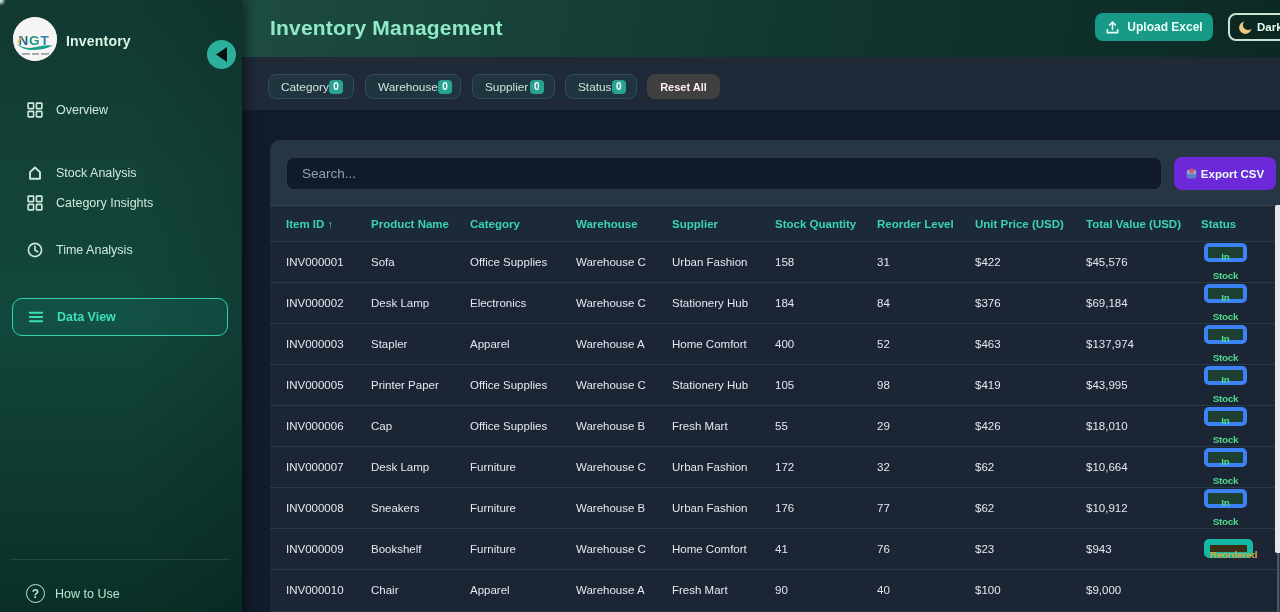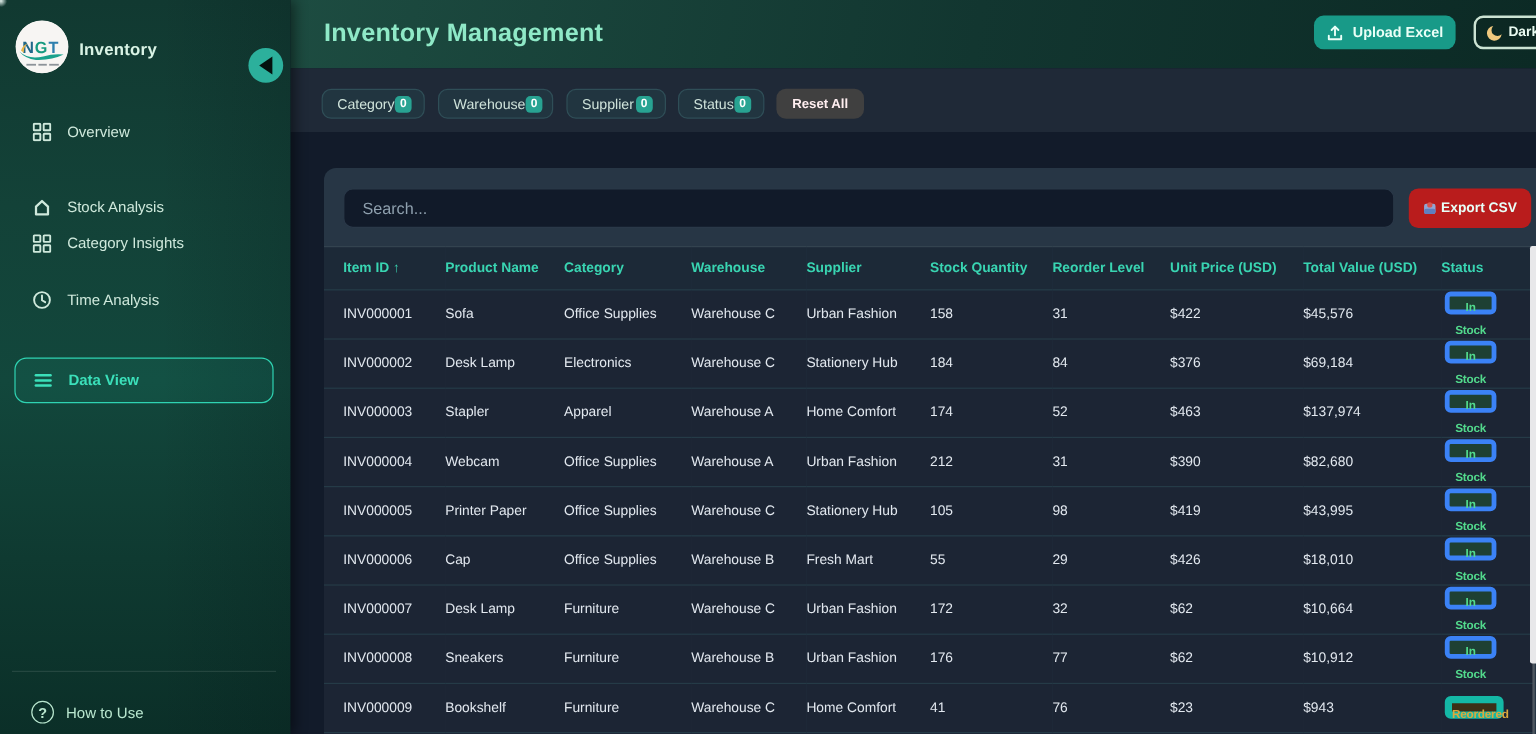--- a/index.html
+++ b/index.html
@@ -40,21 +40,21 @@
 .chip .badge { margin-left:auto; flex:none; width:14.5px; height:14px; background:#28a392; border-radius:4px; color:#ffffff;
   font-size:10px; font-weight:bold; display:flex; align-items:center; justify-content:center; }
 #resetall { position:absolute; top:17px; left:405px; width:73px; height:25px; background:#404040; border-radius:8px;
   color:#ffeef0; font-size:11px; font-weight:bold; display:flex; align-items:center; justify-content:center; }
 
 
 #mainbg { position:absolute; left:242px; top:110px; width:1038px; height:502px; background:#121b2a; }
 #card { position:absolute; left:270px; top:140px; width:1014px; height:472px; background:#273645; border-radius:10px 0 0 0; }
 #searchbox { position:absolute; left:16px; top:17px; width:876px; height:33px; background:#111a29; border:1px solid #2a3848;
   border-radius:8px; color:#8fa0ae; font-size:13.5px; display:flex; align-items:center; padding-left:15px; }
-#exportbtn { position:absolute; left:904px; top:17px; width:102px; height:33px; background:#b91c1c; border-radius:8px;
+#exportbtn { position:absolute; left:904px; top:17px; width:102px; height:33px; background:#6d28d9; border-radius:8px;
   display:flex; align-items:center; justify-content:center; color:#e8fff8; font-size:11.5px; font-weight:bold; }
 #exportbtn .fic { width:11px; height:11px; margin-right:4px; position:relative; }
 
 
 #tablewrap { position:absolute; left:0px; top:65px; width:1008px; height:407px; overflow:hidden; }
 table { border-collapse:collapse; width:1008px; table-layout:fixed; }
 thead th { background:#1c2937; color:#39d5b2; font-size:11.5px; font-weight:bold; text-align:left; height:36px; padding:0; border-top:1px solid #33434f; }
 tbody td { background:#1c2534; color:#e2e8ef; font-size:11.5px; height:41px; padding:0;
   border-top:1px solid #253b47; }
 th.c1, td.c1 { padding-left:16px; }
@@ -167,36 +167,24 @@
               <td>$376</td>
               <td>$69,184</td>
               <td><span class="chipstatus instock">In Stock</span></td>
             </tr>
           <tr>
               <td class="c1">INV000003</td>
               <td>Stapler</td>
               <td>Apparel</td>
               <td>Warehouse A</td>
               <td>Home Comfort</td>
-              <td>174</td>
+              <td>400</td>
               <td>52</td>
               <td>$463</td>
               <td>$137,974</td>
-              <td><span class="chipstatus instock">In Stock</span></td>
-            </tr>
-          <tr>
-              <td class="c1">INV000004</td>
-              <td>Webcam</td>
-              <td>Office Supplies</td>
-              <td>Warehouse A</td>
-              <td>Urban Fashion</td>
-              <td>212</td>
-              <td>31</td>
-              <td>$390</td>
-              <td>$82,680</td>
               <td><span class="chipstatus instock">In Stock</span></td>
             </tr>
           <tr>
               <td class="c1">INV000005</td>
               <td>Printer Paper</td>
               <td>Office Supplies</td>
               <td>Warehouse C</td>
               <td>Stationery Hub</td>
               <td>105</td>
               <td>98</td>

